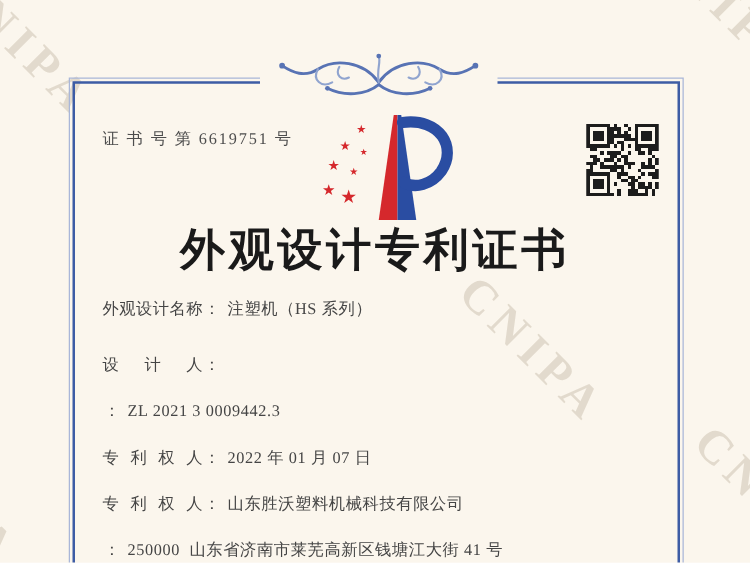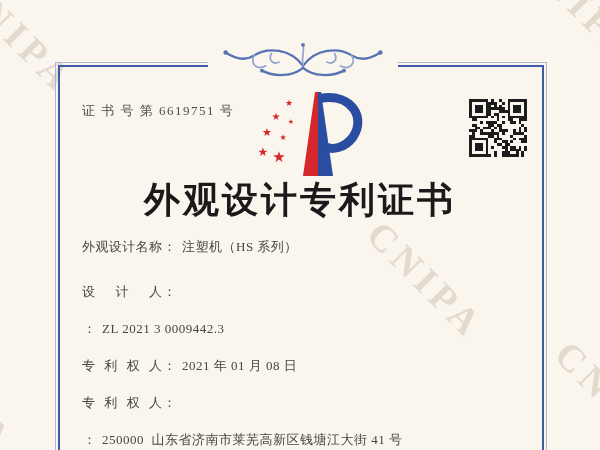--- a/index.html
+++ b/index.html
@@ -365,25 +365,26 @@
       <span class="label">设计人</span>
       <span class="colon">：</span>
     </div>
       <div class="row">
       <span class="colon">：</span>
       <span class="value">ZL 2021 3 0009442.3</span>
     </div>
       <div class="row">
       <span class="label">专利权人</span>
       <span class="colon">：</span>
-      <span class="value">2021 年 01 月 08 日</span>
+      <span class="value">2022 年 01 月 07 日</span>
     </div>
       <div class="row">
       <span class="label">专利权人</span>
       <span class="colon">：</span>
+      <span class="value">山东胜沃塑料机械科技有限公司</span>
     </div>
       <div class="row">
       <span class="colon">：</span>
       <span class="value">250000  山东省济南市莱芜高新区钱塘江大街 41 号</span>
     </div>
     </div>
 
 </div>
 
 </body></html>

